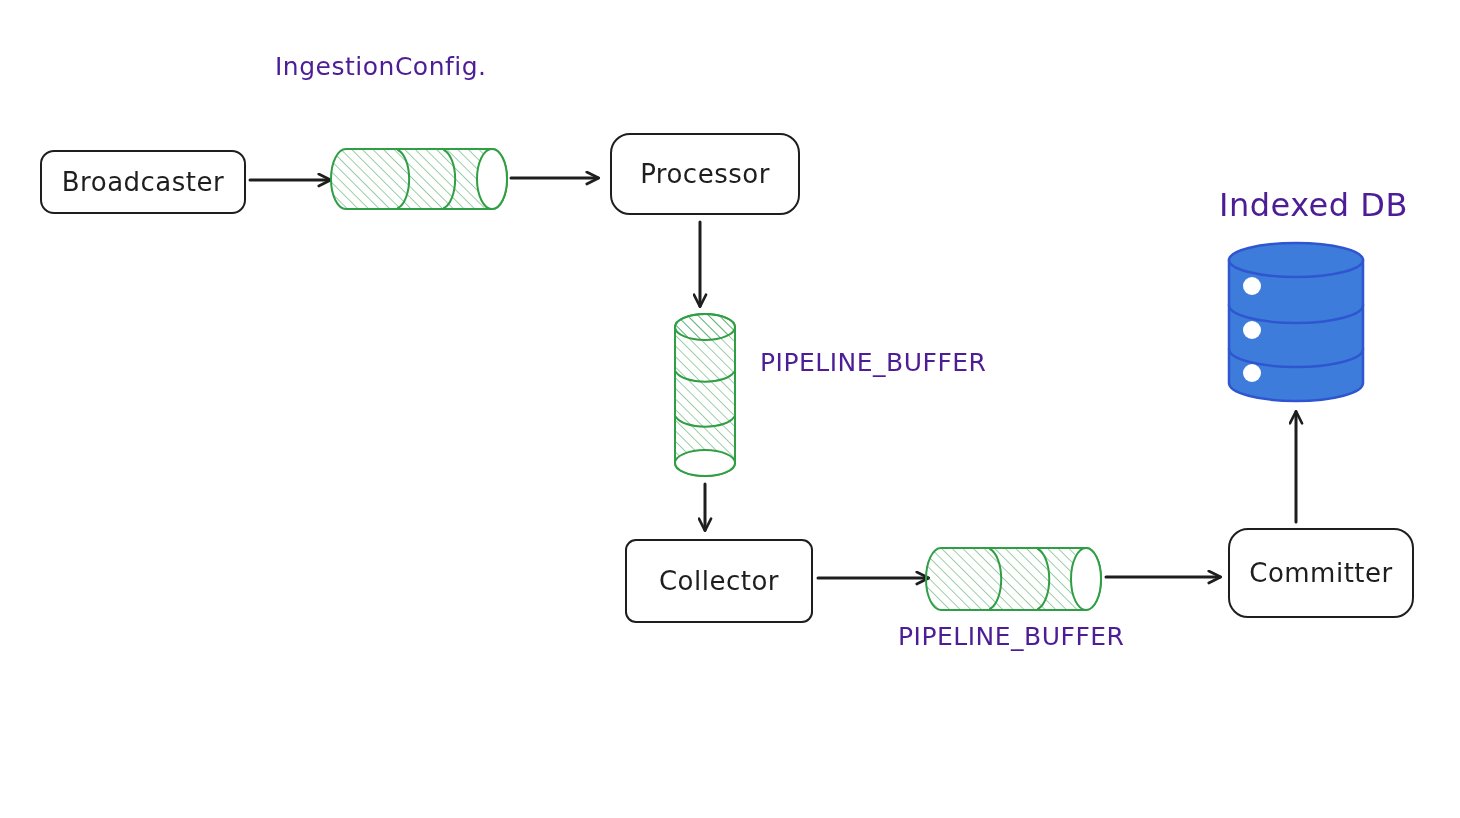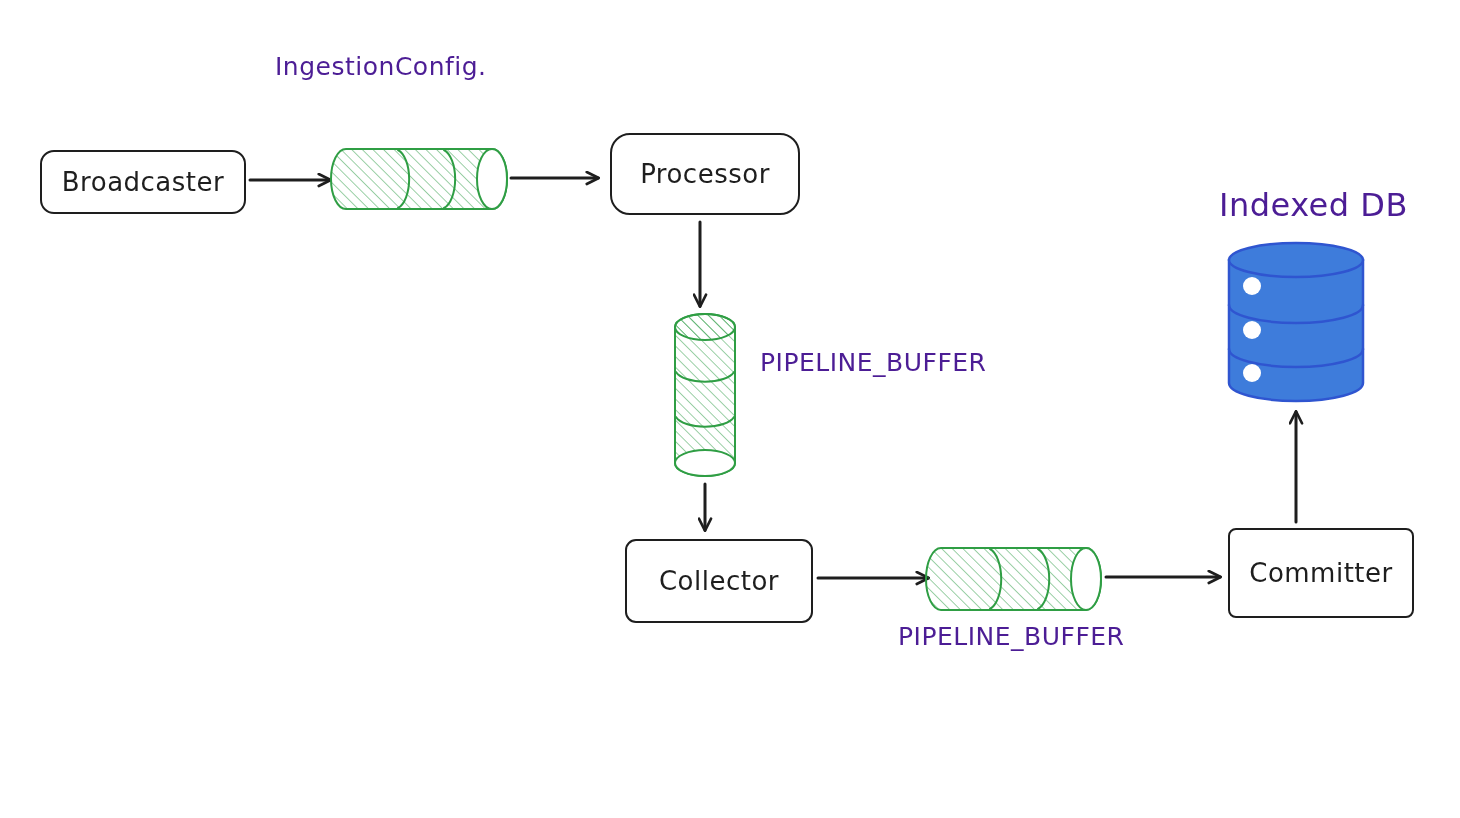--- a/index.html
+++ b/index.html
@@ -89,21 +89,21 @@
       <circle cx="1252" cy="373" r="9" fill="#ffffff" stroke="none"></circle>
     </g>
   </svg>
 
   <div class="node" style="left:40px;top:150px;width:206px;height:64px;border-radius:14px;">Broadcaster</div>
 
   <div class="node" style="left:610px;top:133px;width:190px;height:82px;border-radius:20px;">Processor</div>
 
   <div class="node" style="left:625px;top:539px;width:188px;height:84px;border-radius:11px;">Collector</div>
 
-  <div class="node" style="left:1228px;top:528px;width:186px;height:90px;border-radius:8px;">Committer</div>
+  <div class="node" style="left:1228px;top:528px;width:186px;height:90px;border-radius:20px;">Committer</div>
 
   <div class="lbl" style="left:275px;top:48px;">
     <div>IngestionConfig.</div>
   </div>
 
   <div class="lbl" style="left:760px;top:344px;">
     <div>PIPELINE_BUFFER</div>
   </div>
 
   <div class="lbl" style="left:898px;top:618px;">

